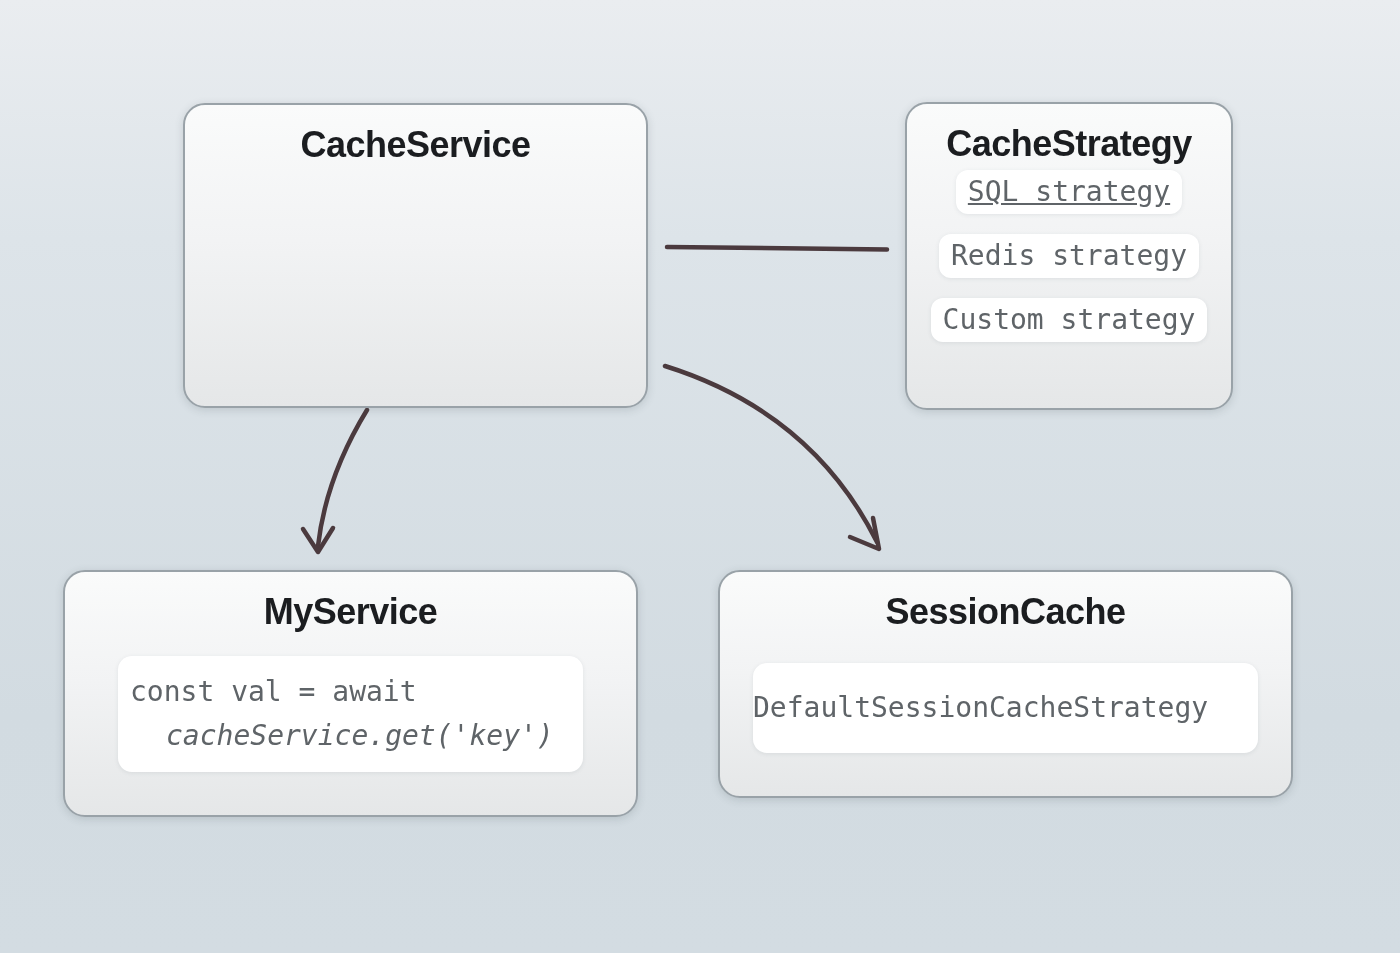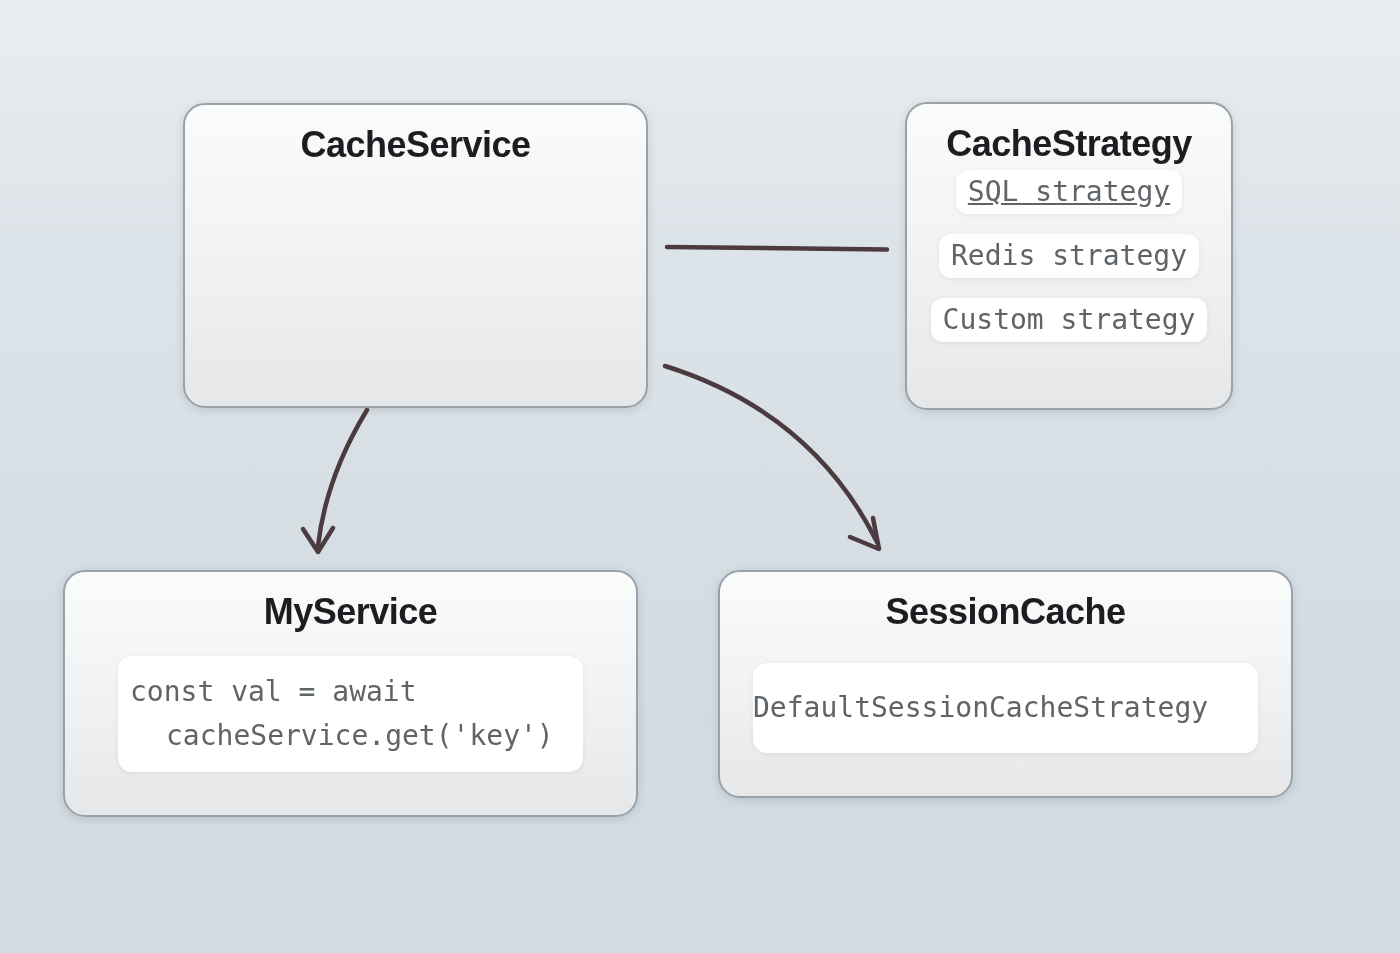--- a/index.html
+++ b/index.html
@@ -70,21 +70,21 @@
   .pill.first { margin-top: 5px; text-decoration: underline; }
   
   .node-myservice { left: 63px; top: 570px; width: 575px; height: 247px; }
   .myservice-panel {
     margin-top: 23px;
     width: 465px;
     box-sizing: border-box;
     padding: 14px 12px;
   }
   .code-line { line-height: 44px; white-space: pre; }
-  .code-line.indented { padding-left: 36px; }
+  .code-line.indented { padding-left: 36px; font-style: italic; }
   
   .node-sessioncache { left: 718px; top: 570px; width: 575px; height: 228px; }
   .sessioncache-panel {
     margin-top: 30px;
     width: 505px;
     box-sizing: border-box;
     padding: 0;
     height: 90px;
     line-height: 90px;
     text-align: left;

